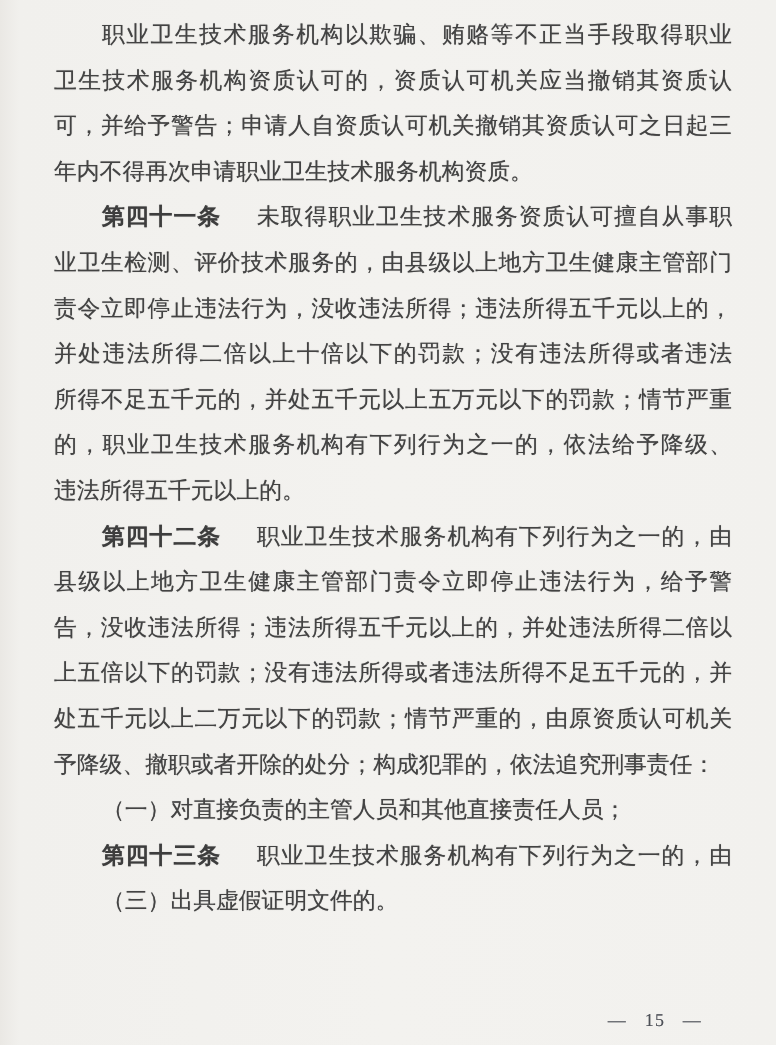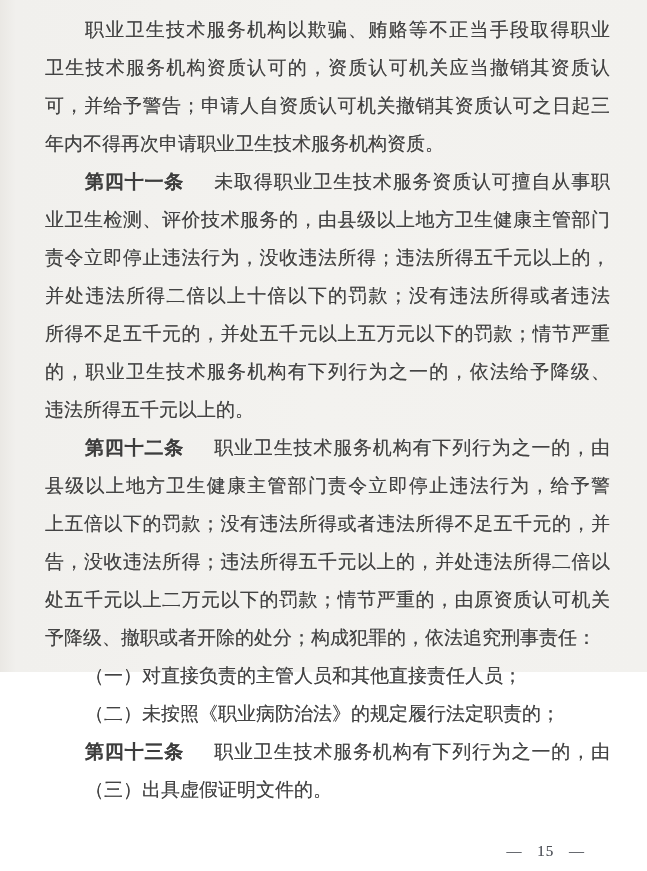--- a/index.html
+++ b/index.html
@@ -8,21 +8,21 @@
   }
   body {
     width: 647px;
     height: 871px;
     overflow: hidden;
     font-family: "Liberation Serif", "DejaVu Serif", serif;
   }
   .page {
     position: relative;
     width: 647px;
-    height: 672px;
+    height: 871px;
     background: linear-gradient(to right, #eae8e4 0px, #f1f0ed 16px, #f3f2ef 320px, #f2f1ee 647px);
     box-sizing: border-box;
     padding-left: 38px;
   }
   .text-block {
     position: absolute;
     left: 45px;
     top: 11px;
     width: 565px;
   }
@@ -76,27 +76,26 @@
     <div class="line ind just"><span class="head">第四十一条</span><span>未取得职业卫生技术服务资质认可擅自从事职</span></div>
     <div class="line just"><span>业卫生检测、评价技术服务的，由县级以上地方卫生健康主管部门</span></div>
     <div class="line just"><span>责令立即停止违法行为，没收违法所得；违法所得五千元以上的，</span></div>
     <div class="line just"><span>并处违法所得二倍以上十倍以下的罚款；没有违法所得或者违法</span></div>
     <div class="line just"><span>所得不足五千元的，并处五千元以上五万元以下的罚款；情节严重</span></div>
     <div class="line just"><span>的，职业卫生技术服务机构有下列行为之一的，依法给予降级、</span></div>
     <div class="line"><span>违法所得五千元以上的。</span></div>
 
     <div class="line ind just"><span class="head">第四十二条</span><span>职业卫生技术服务机构有下列行为之一的，由</span></div>
     <div class="line just"><span>县级以上地方卫生健康主管部门责令立即停止违法行为，给予警</span></div>
+    <div class="line just"><span>告，没收违法所得；违法所得五千元以上的，并处违法所得二倍以</span></div>
     <div class="line just"><span>上五倍以下的罚款；没有违法所得或者违法所得不足五千元的，并</span></div>
-    <div class="line just"><span>告，没收违法所得；违法所得五千元以上的，并处违法所得二倍以</span></div>
     <div class="line just"><span>处五千元以上二万元以下的罚款；情节严重的，由原资质认可机关</span></div>
     <div class="line"><span>予降级、撤职或者开除的处分；构成犯罪的，依法追究刑事责任：</span></div>
 
     <div class="line ind"><span>（一）对直接负责的主管人员和其他直接责任人员；</span></div>
-    <div class="line ind"><span>（二）未按照《职业病防治法》的规定履行法定职责的；</span></div>
     <div class="line ind just"><span class="head">第四十三条</span><span>职业卫生技术服务机构有下列行为之一的，由</span></div>
 
     <div class="line ind"><span>（三）出具虚假证明文件的。</span></div>
 
   </div>
 
   <div class="page-num">— 15 —</div>
 </div>
 
 </body></html>

